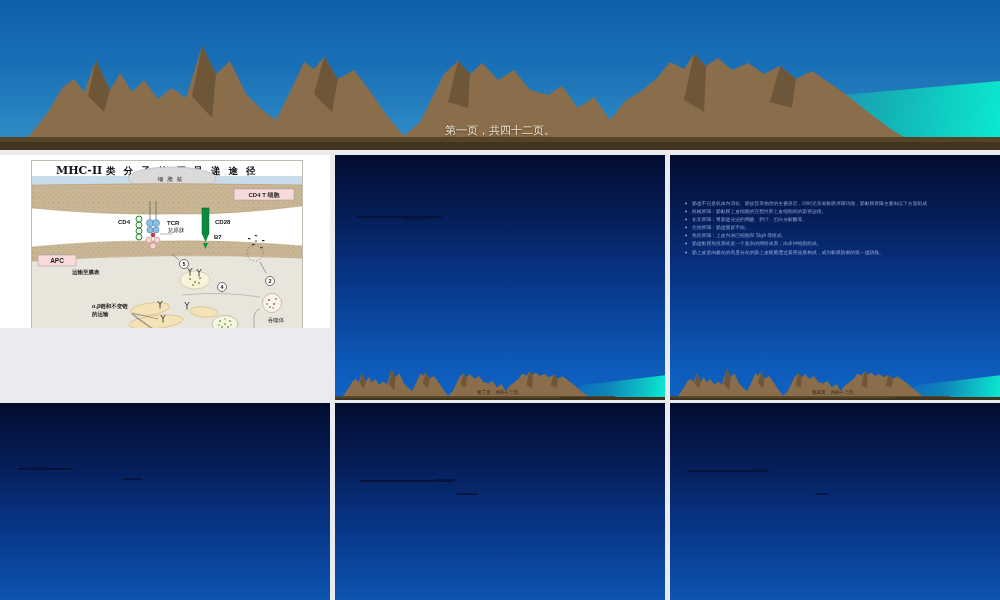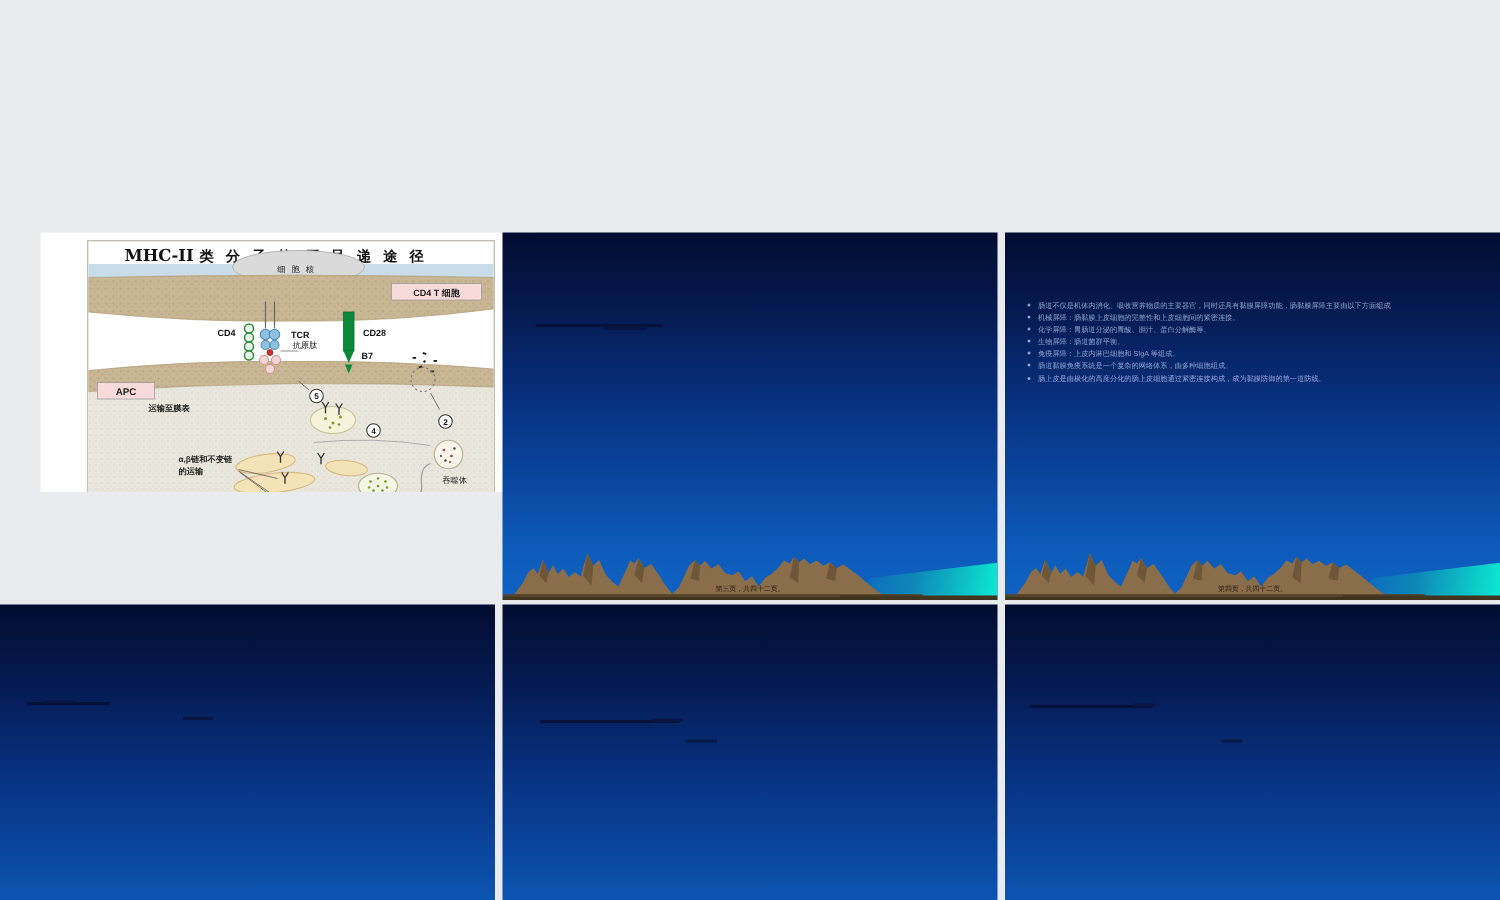--- a/index.html
+++ b/index.html
@@ -45,22 +45,29 @@
       <path fill="#6e5639" d="M694,54 L684,100 704,112 706,66 Z"></path>
       <path fill="#6e5639" d="M780,66 L770,102 792,108 796,79 Z"></path>
       <rect x="0" y="137" width="1000" height="5" fill="#564428"></rect>
       <rect x="0" y="142" width="1000" height="8" fill="#42351f"></rect>
     </g>
   </defs>
 </svg>
 
 <div class="page">
 
-
-  <div class="slide slide-white" style="left:0;top:155px;width:330px;height:173px;margin-left:27px;">
+  <div class="slide sky" style="left:0;top:0;width:1000px;height:150px;">
+    <div class="wedge-main"></div>
+    <svg class="mtn-main" viewBox="0 40 1000 110" preserveAspectRatio="none">
+        <use href="#mtn"></use>
+      </svg>
+    <div class="main-footer">第一页，共四十二页。</div>
+  </div>
+
+  <div class="slide slide-white" style="left:0;top:155px;width:330px;height:173px;">
     <div class="diagram">
       <svg viewBox="0 0 270 215" width="270" height="215">
         <defs>
           <pattern id="stip" width="4" height="4" patternUnits="userSpaceOnUse">
             <rect width="4" height="4" fill="#eae7de"></rect>
             <circle cx="1" cy="1" r="0.6" fill="#d8d4c6"></circle>
             <circle cx="3" cy="3" r="0.5" fill="#dcd8cb"></circle>
           </pattern>
           <pattern id="memb" width="5" height="5" patternUnits="userSpaceOnUse">
             <rect width="5" height="5" fill="#c9b694"></rect>

